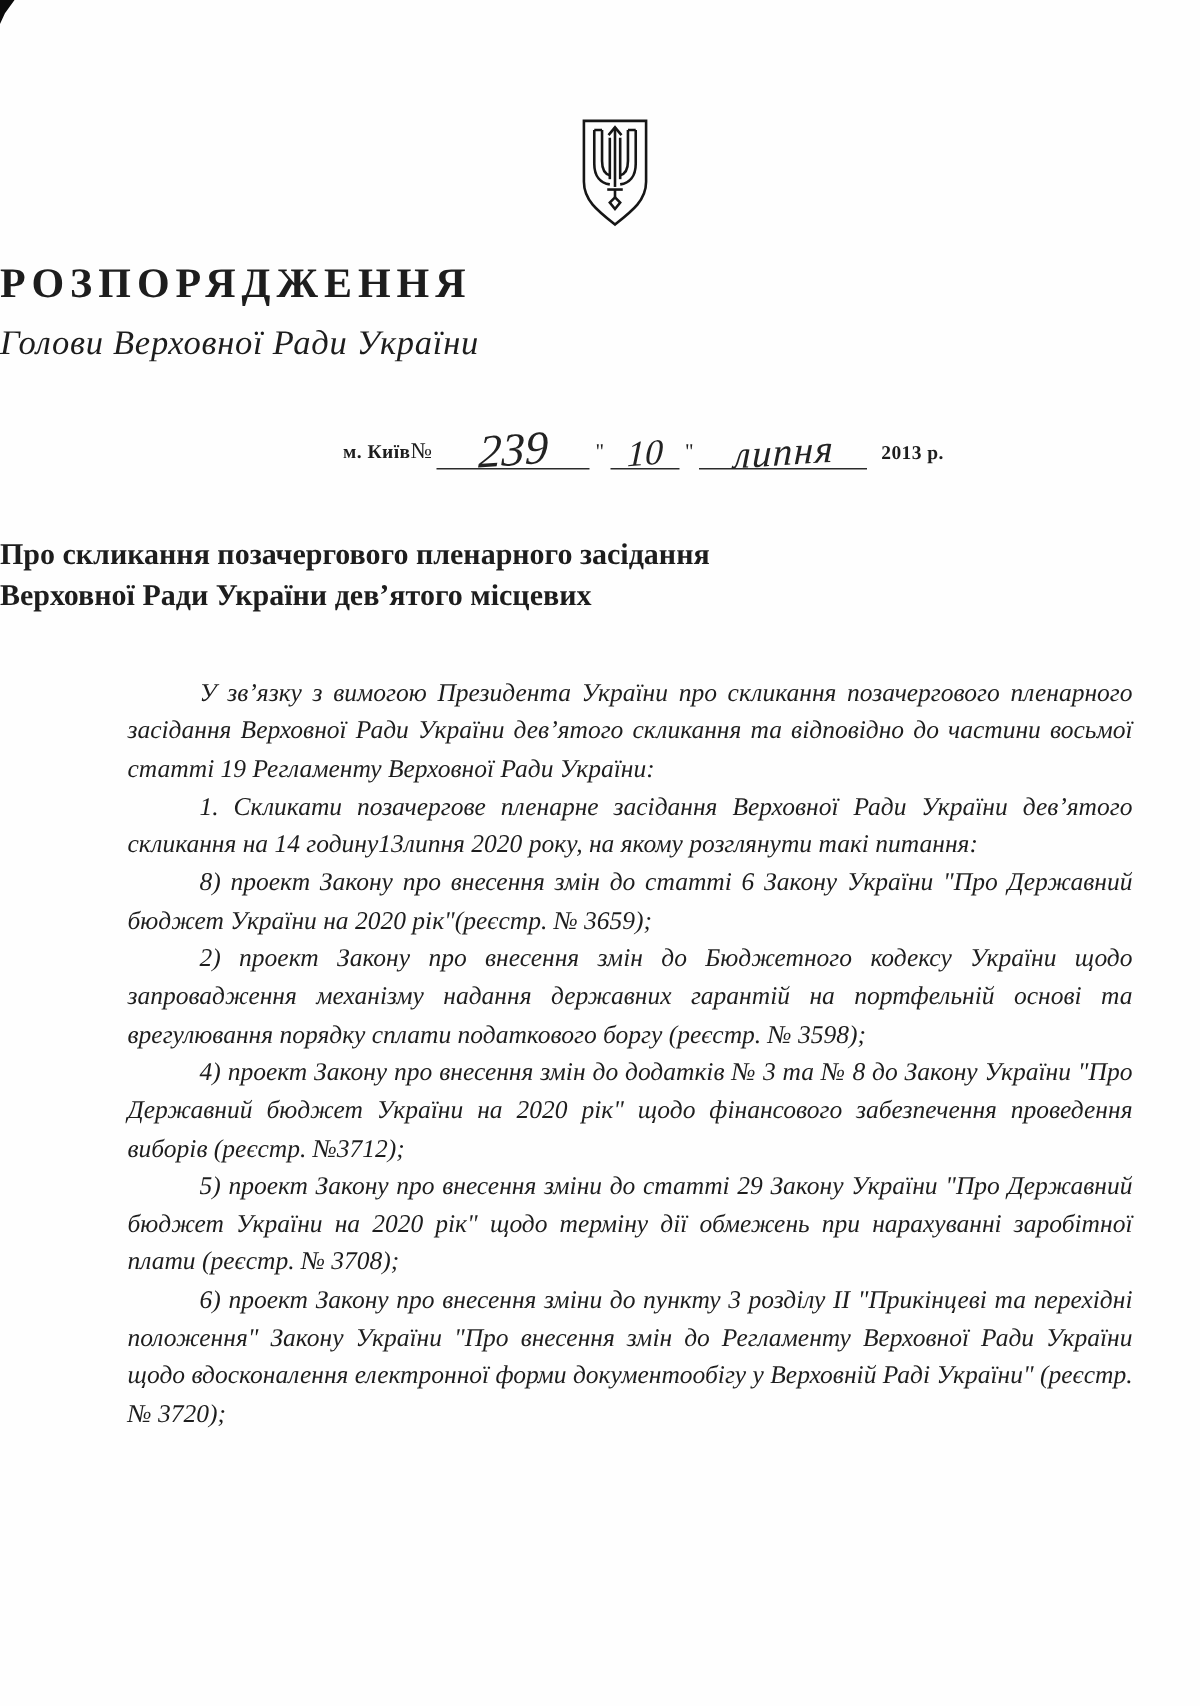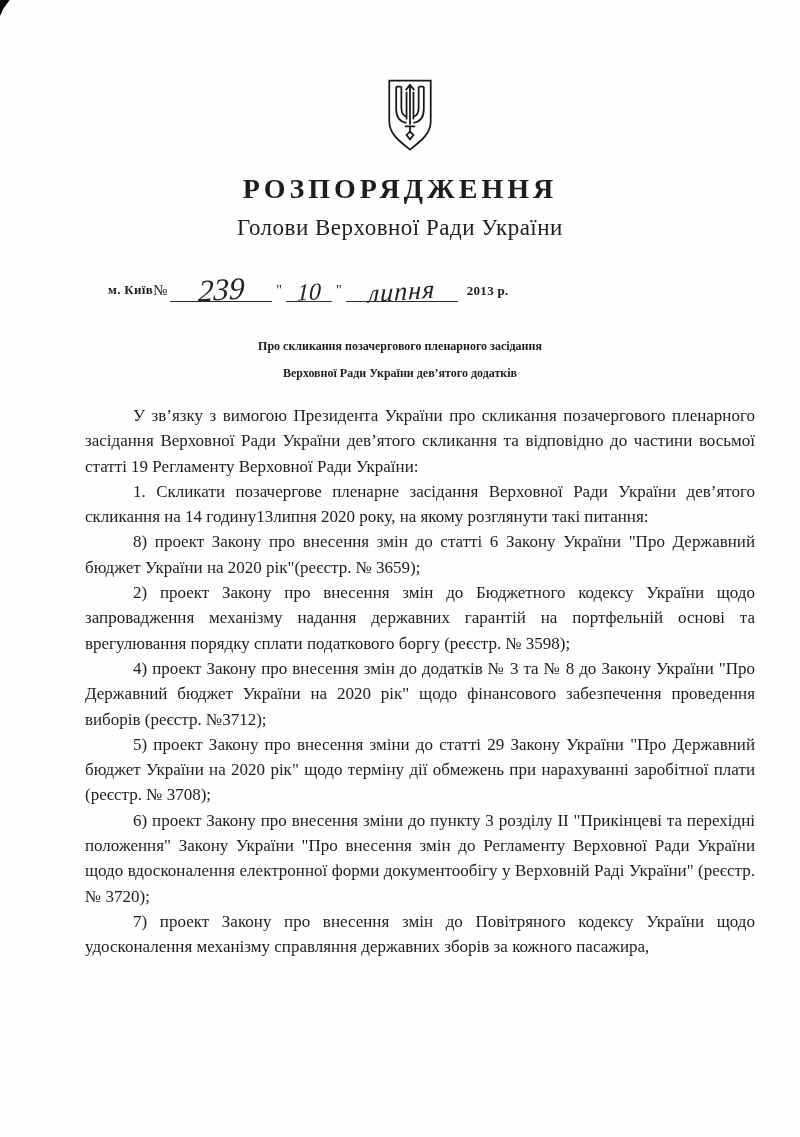--- a/index.html
+++ b/index.html
@@ -14,33 +14,33 @@
   .corner-mark {
     position:absolute; top:0; left:0;
     width:11px; height:16px;
     background:#0b0b0b;
     clip-path:polygon(0 0, 88% 0, 30% 55%, 0 100%);
   }
   .emblem-wrap { padding-top:78px; text-align:center; }
   .emblem-wrap svg { display:inline-block; transform:translateX(10px); }
 
   .doc-title {
-    margin-top:15px; text-align:center;
+    margin-top:15px; 
     font-weight:bold; font-size:28px; letter-spacing:4px;
     line-height:32px;
   }
   .doc-subtitle {
-    margin-top:9px; text-align:center;
-    font-size:23px; line-height:28px; letter-spacing:0.5px;
+    margin-top:9px; text-align:left;
+    font-size:23px; line-height:28px; letter-spacing:0.5px;font-style:italic;
   }
 
   .dateline {
-    margin-top:26px;
+    margin-top:36px;
     padding:0 50px 0 108px;
-    display:flex; justify-content:flex-start; align-items:flex-end;
+    display:flex; justify-content:center; align-items:flex-end;
     height:34px;
   }
   .place { font-size:13px; font-weight:bold; padding-bottom:4px; letter-spacing:0.3px; }
   .number-group { display:flex; align-items:flex-end; }
   .num-sign { font-size:15px; padding:0 3px 3px 0; }
   .slot {
     border-bottom:1.5px solid #2b2b2b;
     text-align:center; white-space:nowrap;
   }
   .slot-number { width:102px; }
@@ -52,29 +52,30 @@
     font-style:italic; display:inline-block;
     transform:rotate(-4deg) skewX(-6deg);
     line-height:0.9; position:relative; top:3px;
     color:#222;
   }
   .hw-number { font-size:31px; }
   .hw-day    { font-size:24px; }
   .hw-month  { font-size:26px; letter-spacing:1px; }
 
   .subject {
-    margin-top:31px; text-align:center;
-    font-weight:bold; font-size:12px; line-height:27px;
+    margin-top:44px; text-align:left;
+    font-weight:bold; font-size:20px; line-height:27px;
   }
 
   .body-text {
-    margin-top:16px;
+    margin-top:38px;
     padding:0 45px 0 85px;
     font-size:17px; line-height:25.3px;
     text-align:justify;
+    font-style:italic;
   }
   .body-text p { margin:0; text-indent:48px; }
 </style>
 </head>
 <body>
 
 <div class="page">
 
   <div class="corner-mark"></div>
 
@@ -108,27 +109,26 @@
       <span class="q">"</span>
       <span class="slot slot-day"><span class="handwritten hw-day">10</span></span>
       <span class="q">"</span>
       <span class="slot slot-month"><span class="handwritten hw-month">липня</span></span>
       <span class="year">2013 р.</span>
     </span>
   </div>
 
   <div class="subject">
     <div>Про скликання позачергового пленарного засідання</div>
-    <div>Верховної Ради України дев’ятого додатків</div>
+    <div>Верховної Ради України дев’ятого місцевих</div>
   </div>
 
   <div class="body-text">
     <p>У зв’язку з вимогою Президента України про скликання позачергового пленарного засідання Верховної Ради України дев’ятого скликання та відповідно до частини восьмої статті 19 Регламенту Верховної Ради України:</p>
     <p>1. Скликати позачергове пленарне засідання Верховної Ради України дев’ятого скликання на 14 годину13липня 2020 року, на якому розглянути такі питання:</p>
     <p>8) проект Закону про внесення змін до статті 6 Закону України "Про Державний бюджет України на 2020 рік"(реєстр. № 3659);</p>
     <p>2) проект Закону про внесення змін до Бюджетного кодексу України щодо запровадження механізму надання державних гарантій на портфельній основі та врегулювання порядку сплати податкового боргу (реєстр. № 3598);</p>
     <p>4) проект Закону про внесення змін до додатків № 3 та № 8 до Закону України "Про Державний бюджет України на 2020 рік" щодо фінансового забезпечення проведення виборів (реєстр. №3712);</p>
     <p>5) проект Закону про внесення зміни до статті 29 Закону України "Про Державний бюджет України на 2020 рік" щодо терміну дії обмежень при нарахуванні заробітної плати (реєстр. № 3708);</p>
     <p>6) проект Закону про внесення зміни до пункту 3 розділу II "Прикінцеві та перехідні положення" Закону України "Про внесення змін до Регламенту Верховної Ради України щодо вдосконалення електронної форми документообігу у Верховній Раді України" (реєстр. № 3720);</p>
-    <p>7) проект Закону про внесення змін до Повітряного кодексу України щодо удосконалення механізму справляння державних зборів за кожного пасажира,</p>
   </div>
 
 </div>
 
 </body></html>

